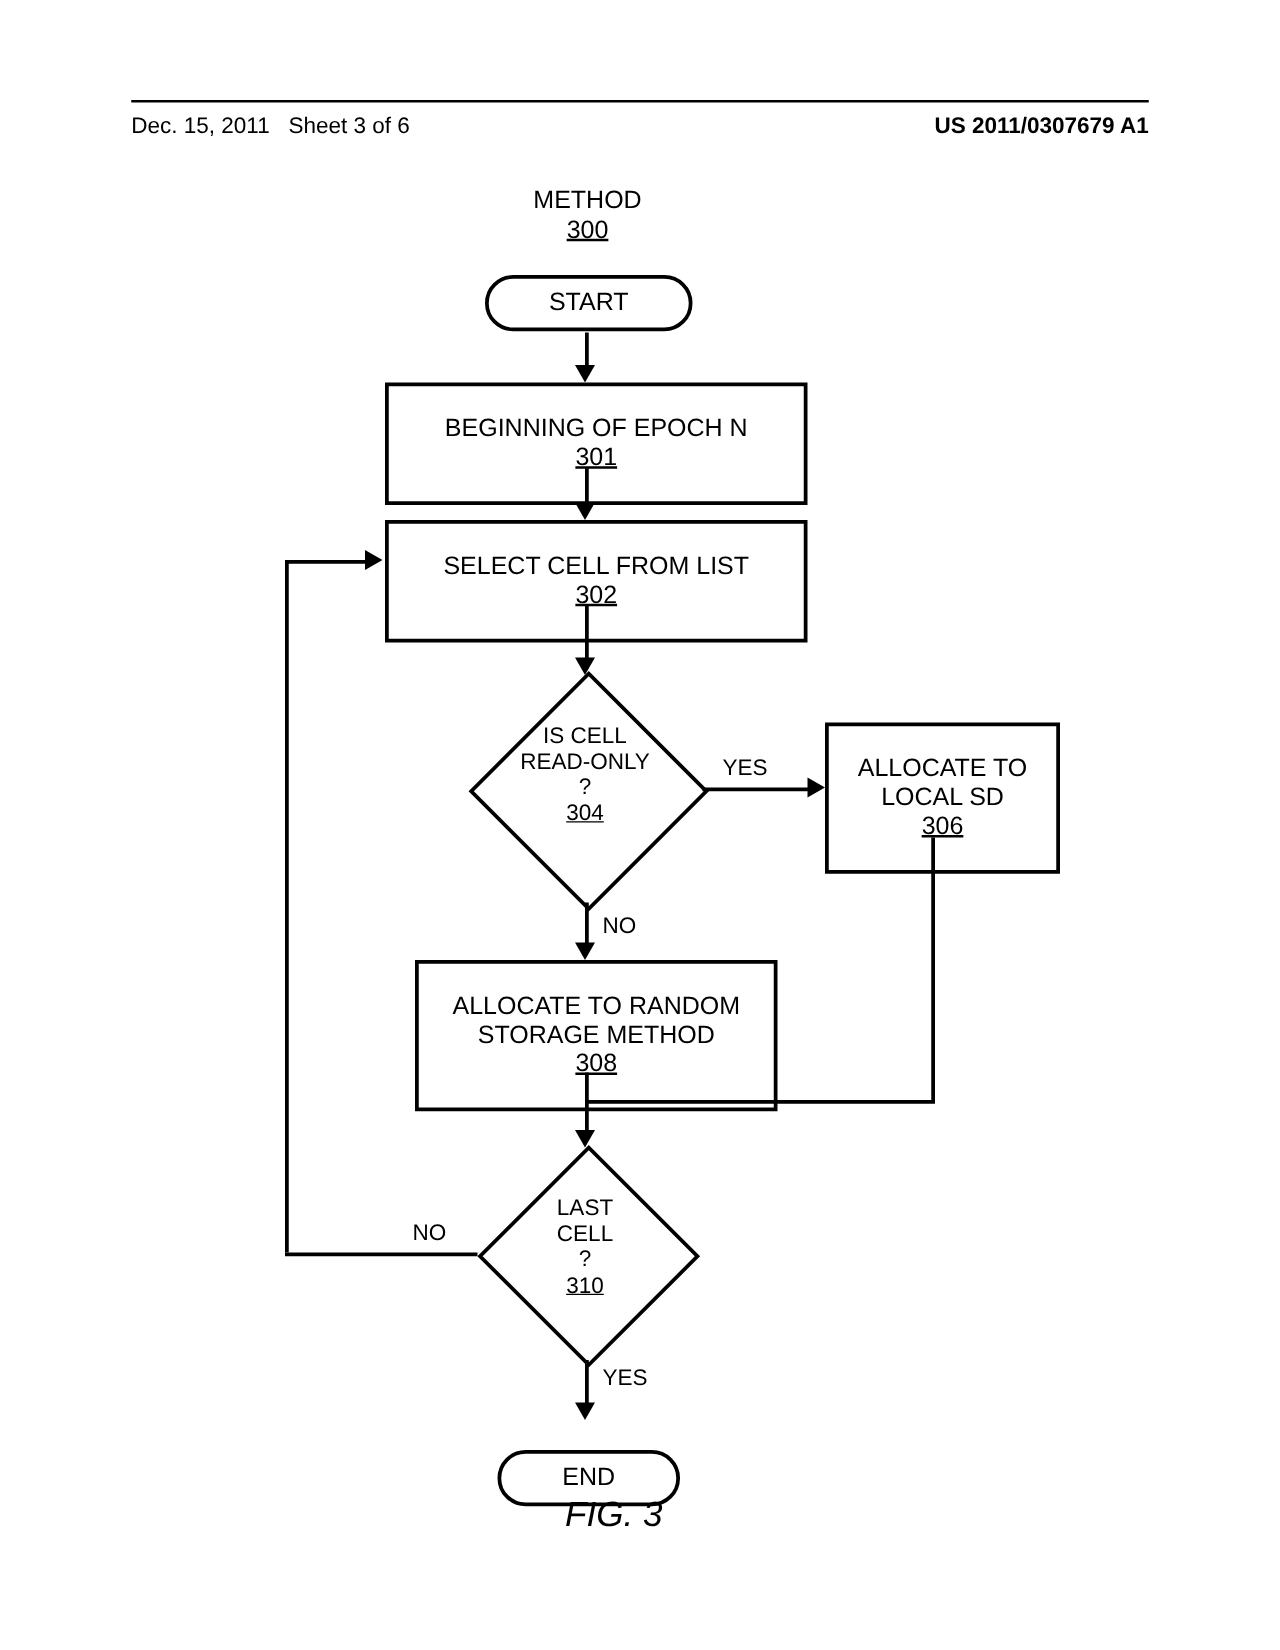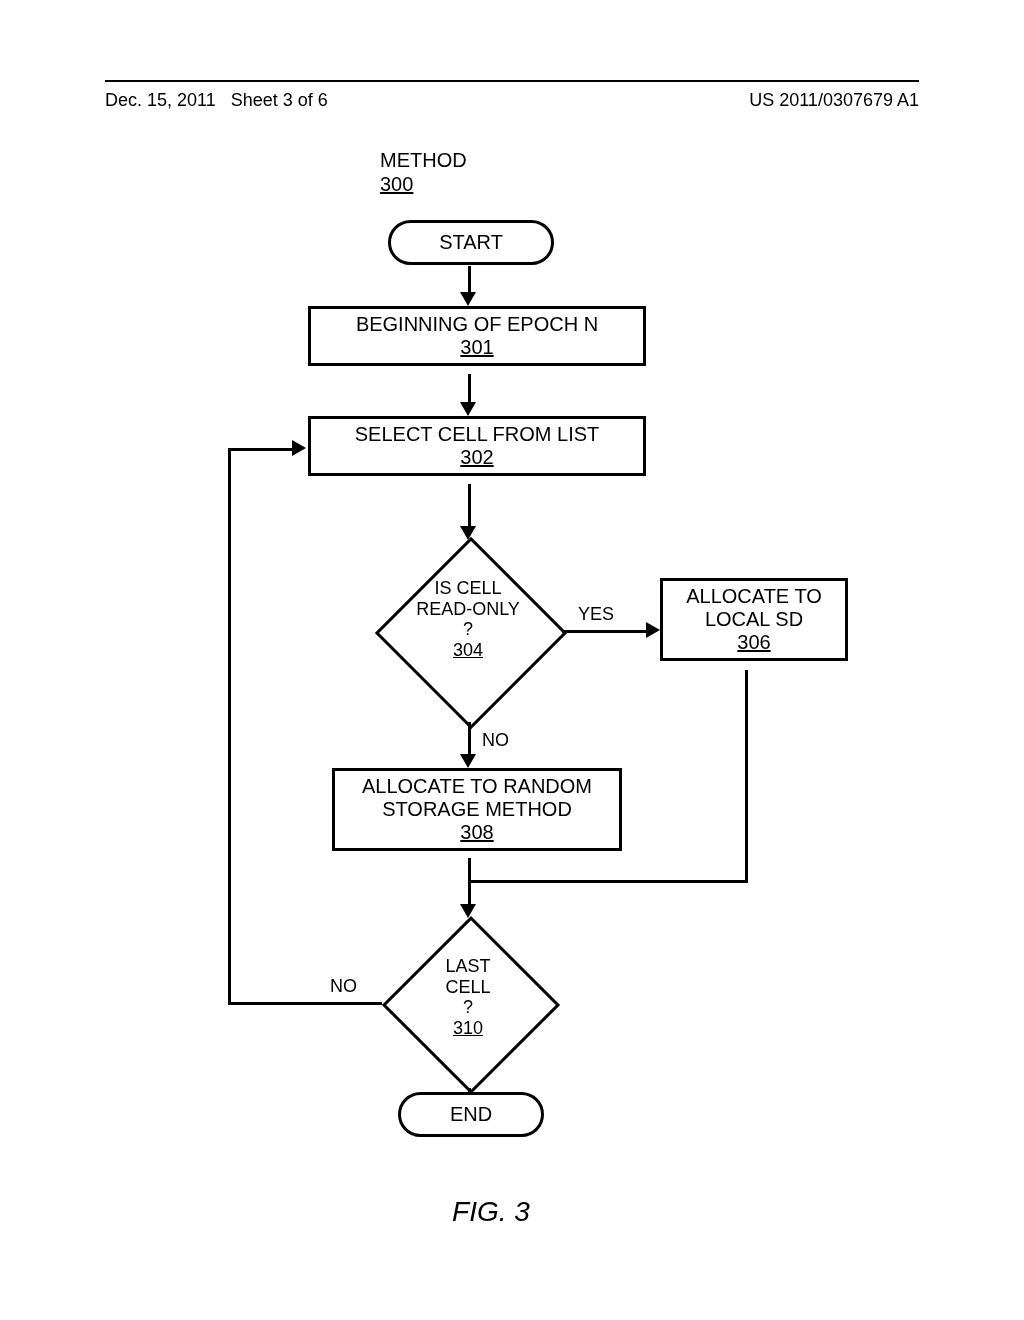--- a/index.html
+++ b/index.html
@@ -23,40 +23,40 @@
     right: 105px;
     border-top: 2px solid #000;
     padding-top: 8px;
     display: flex;
     justify-content: space-between;
     font-size: 18px;
     white-space: nowrap;
   }
   .header .left { font-weight: bold; font-style: italic; }
   .header .center { }
-  .header .right { font-weight: normal; }
+  .header .right { font-weight: bold; }
 
   
   .fc { position: absolute; }
-  .txt { font-size: 20px; line-height: 1.2; }
+  .txt { text-align: center; font-size: 20px; line-height: 1.2; }
   .ref { text-decoration: underline; }
 
   
   .term {
     border: 3px solid #000;
     border-radius: 999px;
     padding: 8px 0;
     text-align: center;
     font-size: 20px;
     background: #fff;
   }
   
   .proc {
     border: 3px solid #000;
-    padding: 4px 6px;
+    padding: 23px 6px;
     text-align: center;
     font-size: 20px;
     background: #fff;
   }
   
   .diamond-wrap {
     position: absolute;
   }
   .diamond {
     position: absolute;
@@ -187,19 +187,19 @@
   <div class="edge-label" style="left:330px; top:976px;">NO</div>
   <div class="hline" style="left:228px; top:1002px; width:154px;"></div>
   <div class="vline" style="left:228px; top:448px; height:554px;"></div>
   <div class="hline" style="left:228px; top:448px; width:66px;"></div>
   <div class="arrow-right" style="left:292px; top:440px;"></div>
 
   <div class="vline" style="left:468px; top:1088px; height:36px;"></div>
   <div class="edge-label" style="left:482px; top:1092px;">YES</div>
   <div class="arrow-down" style="left:460px; top:1122px;"></div>
 
-  <div class="fc term" style="left:398px; top:1092px; width:140px;">
+  <div class="fc term" style="left:398px; top:1160px; width:140px;">
     <span>END</span>
   </div>
 
   <div class="fig-caption" style="left:431px; top:1196px; width:120px;">FIG. 3</div>
 
 </div>
 
 </body></html>

